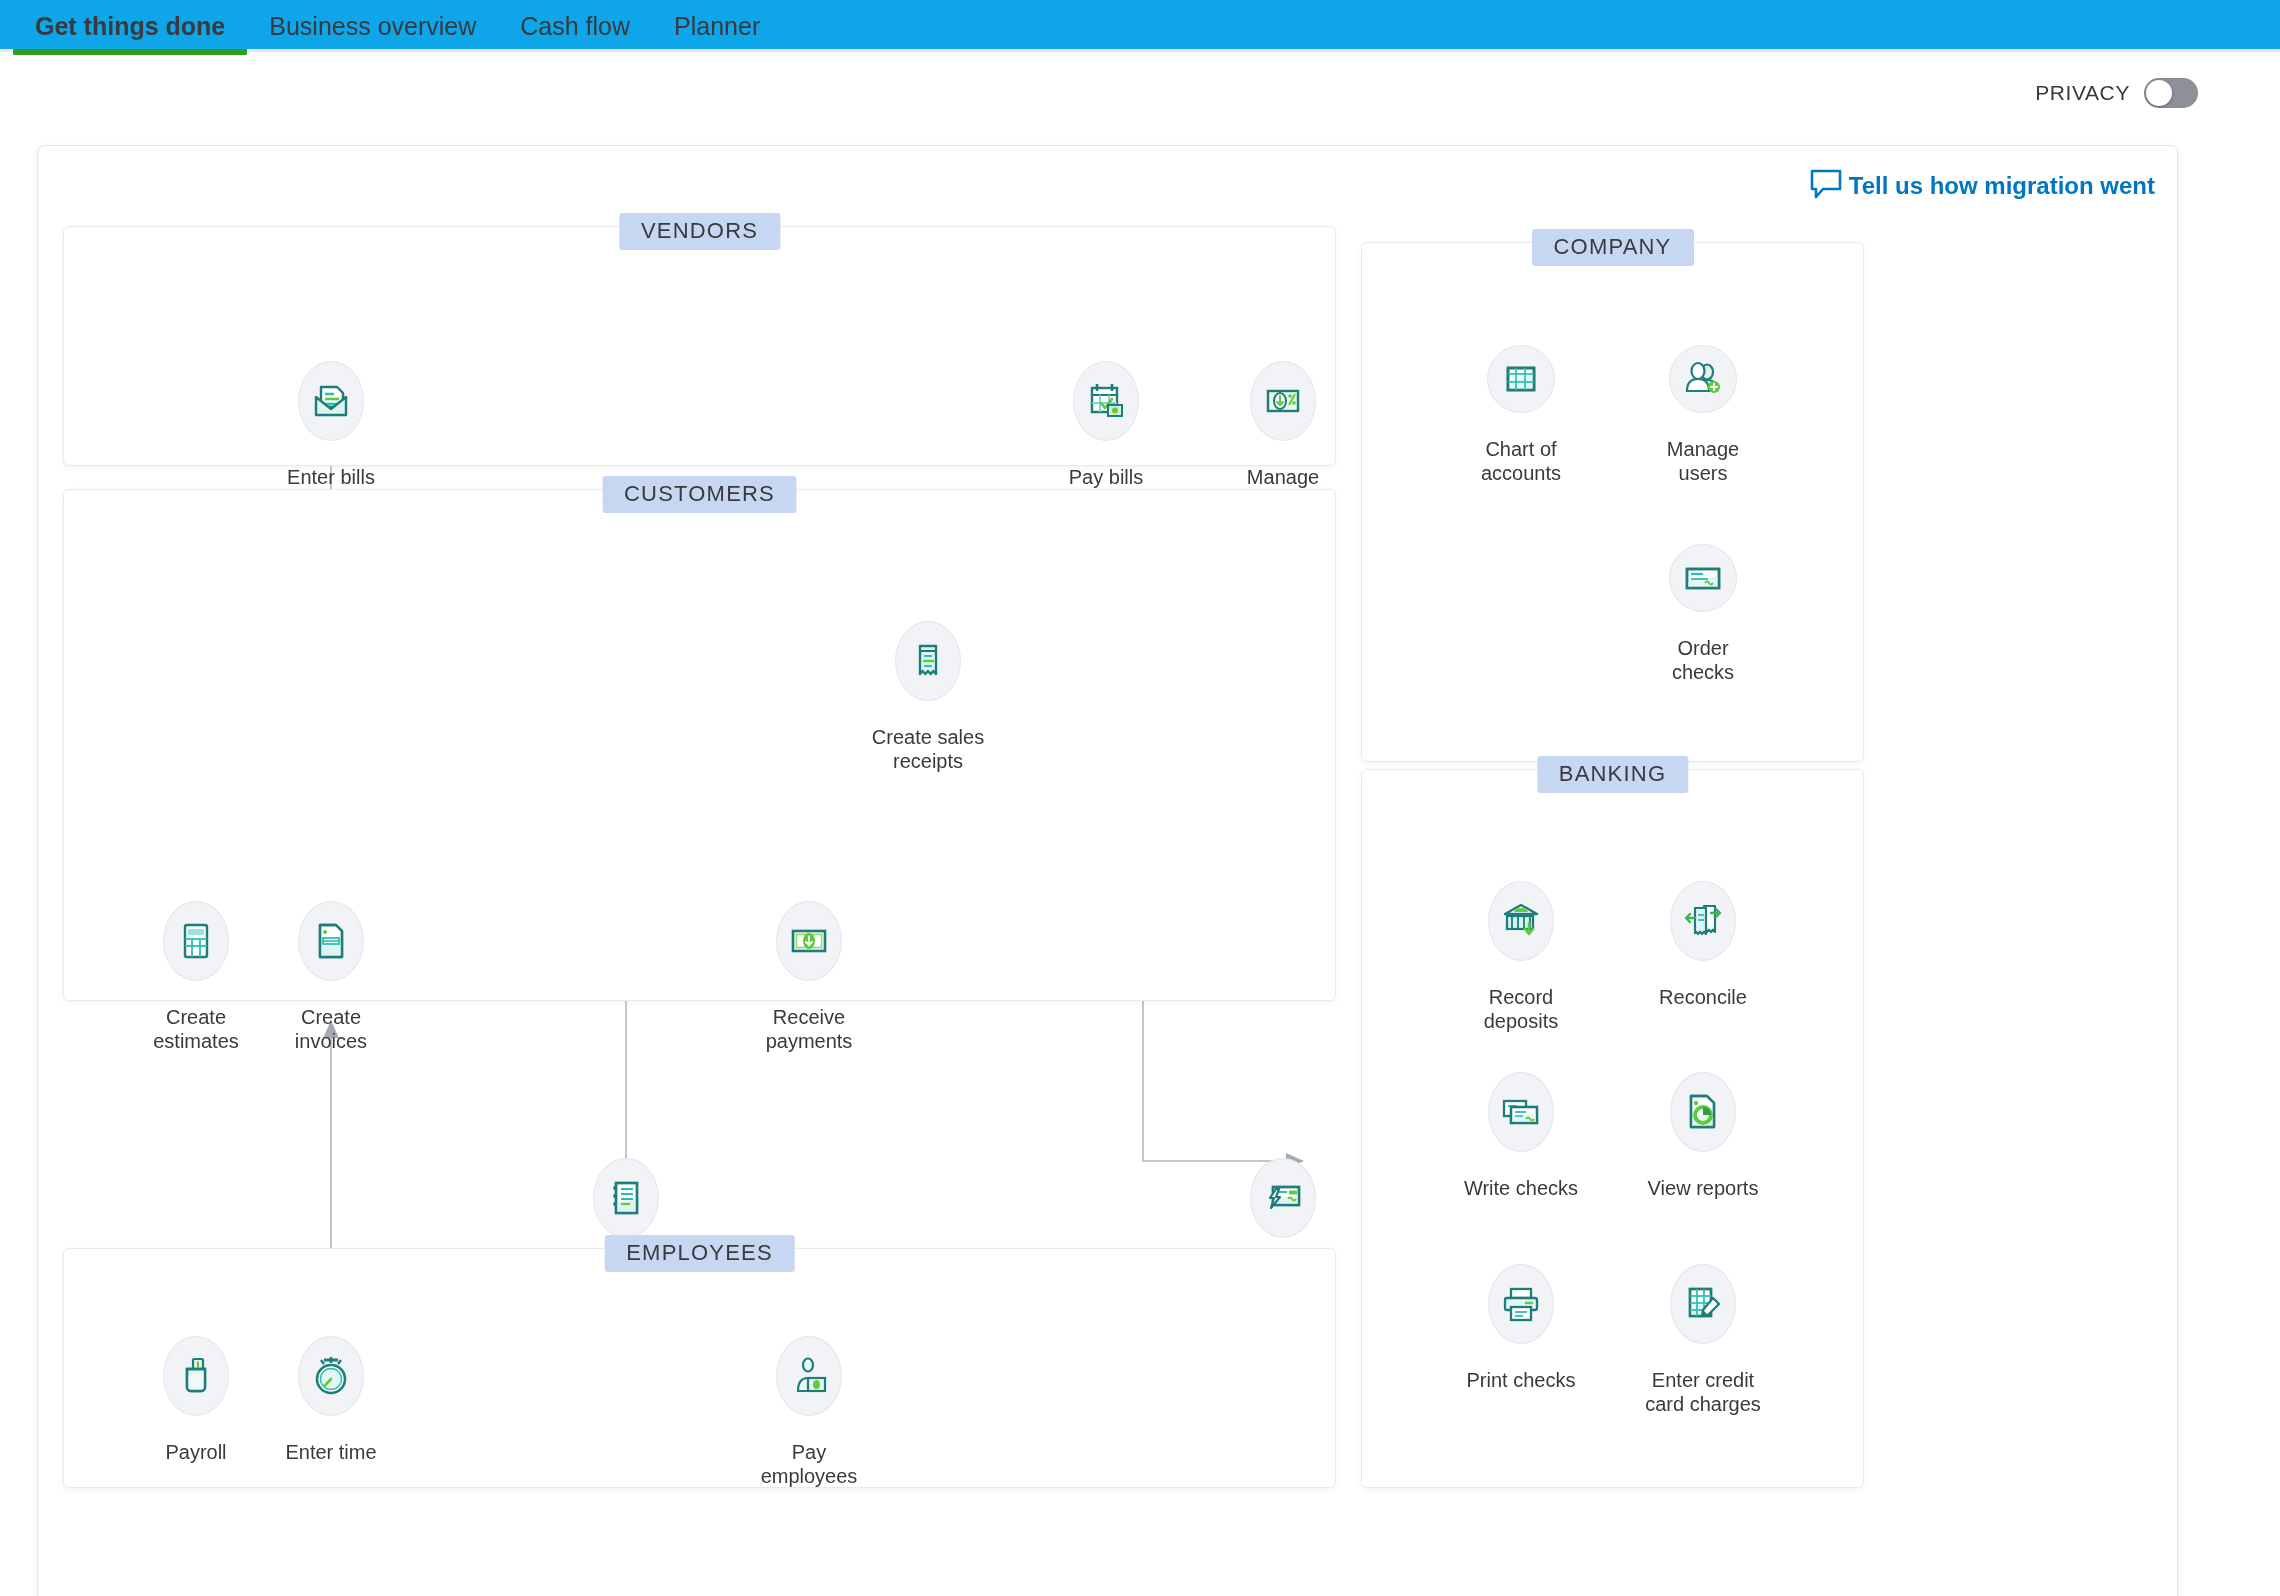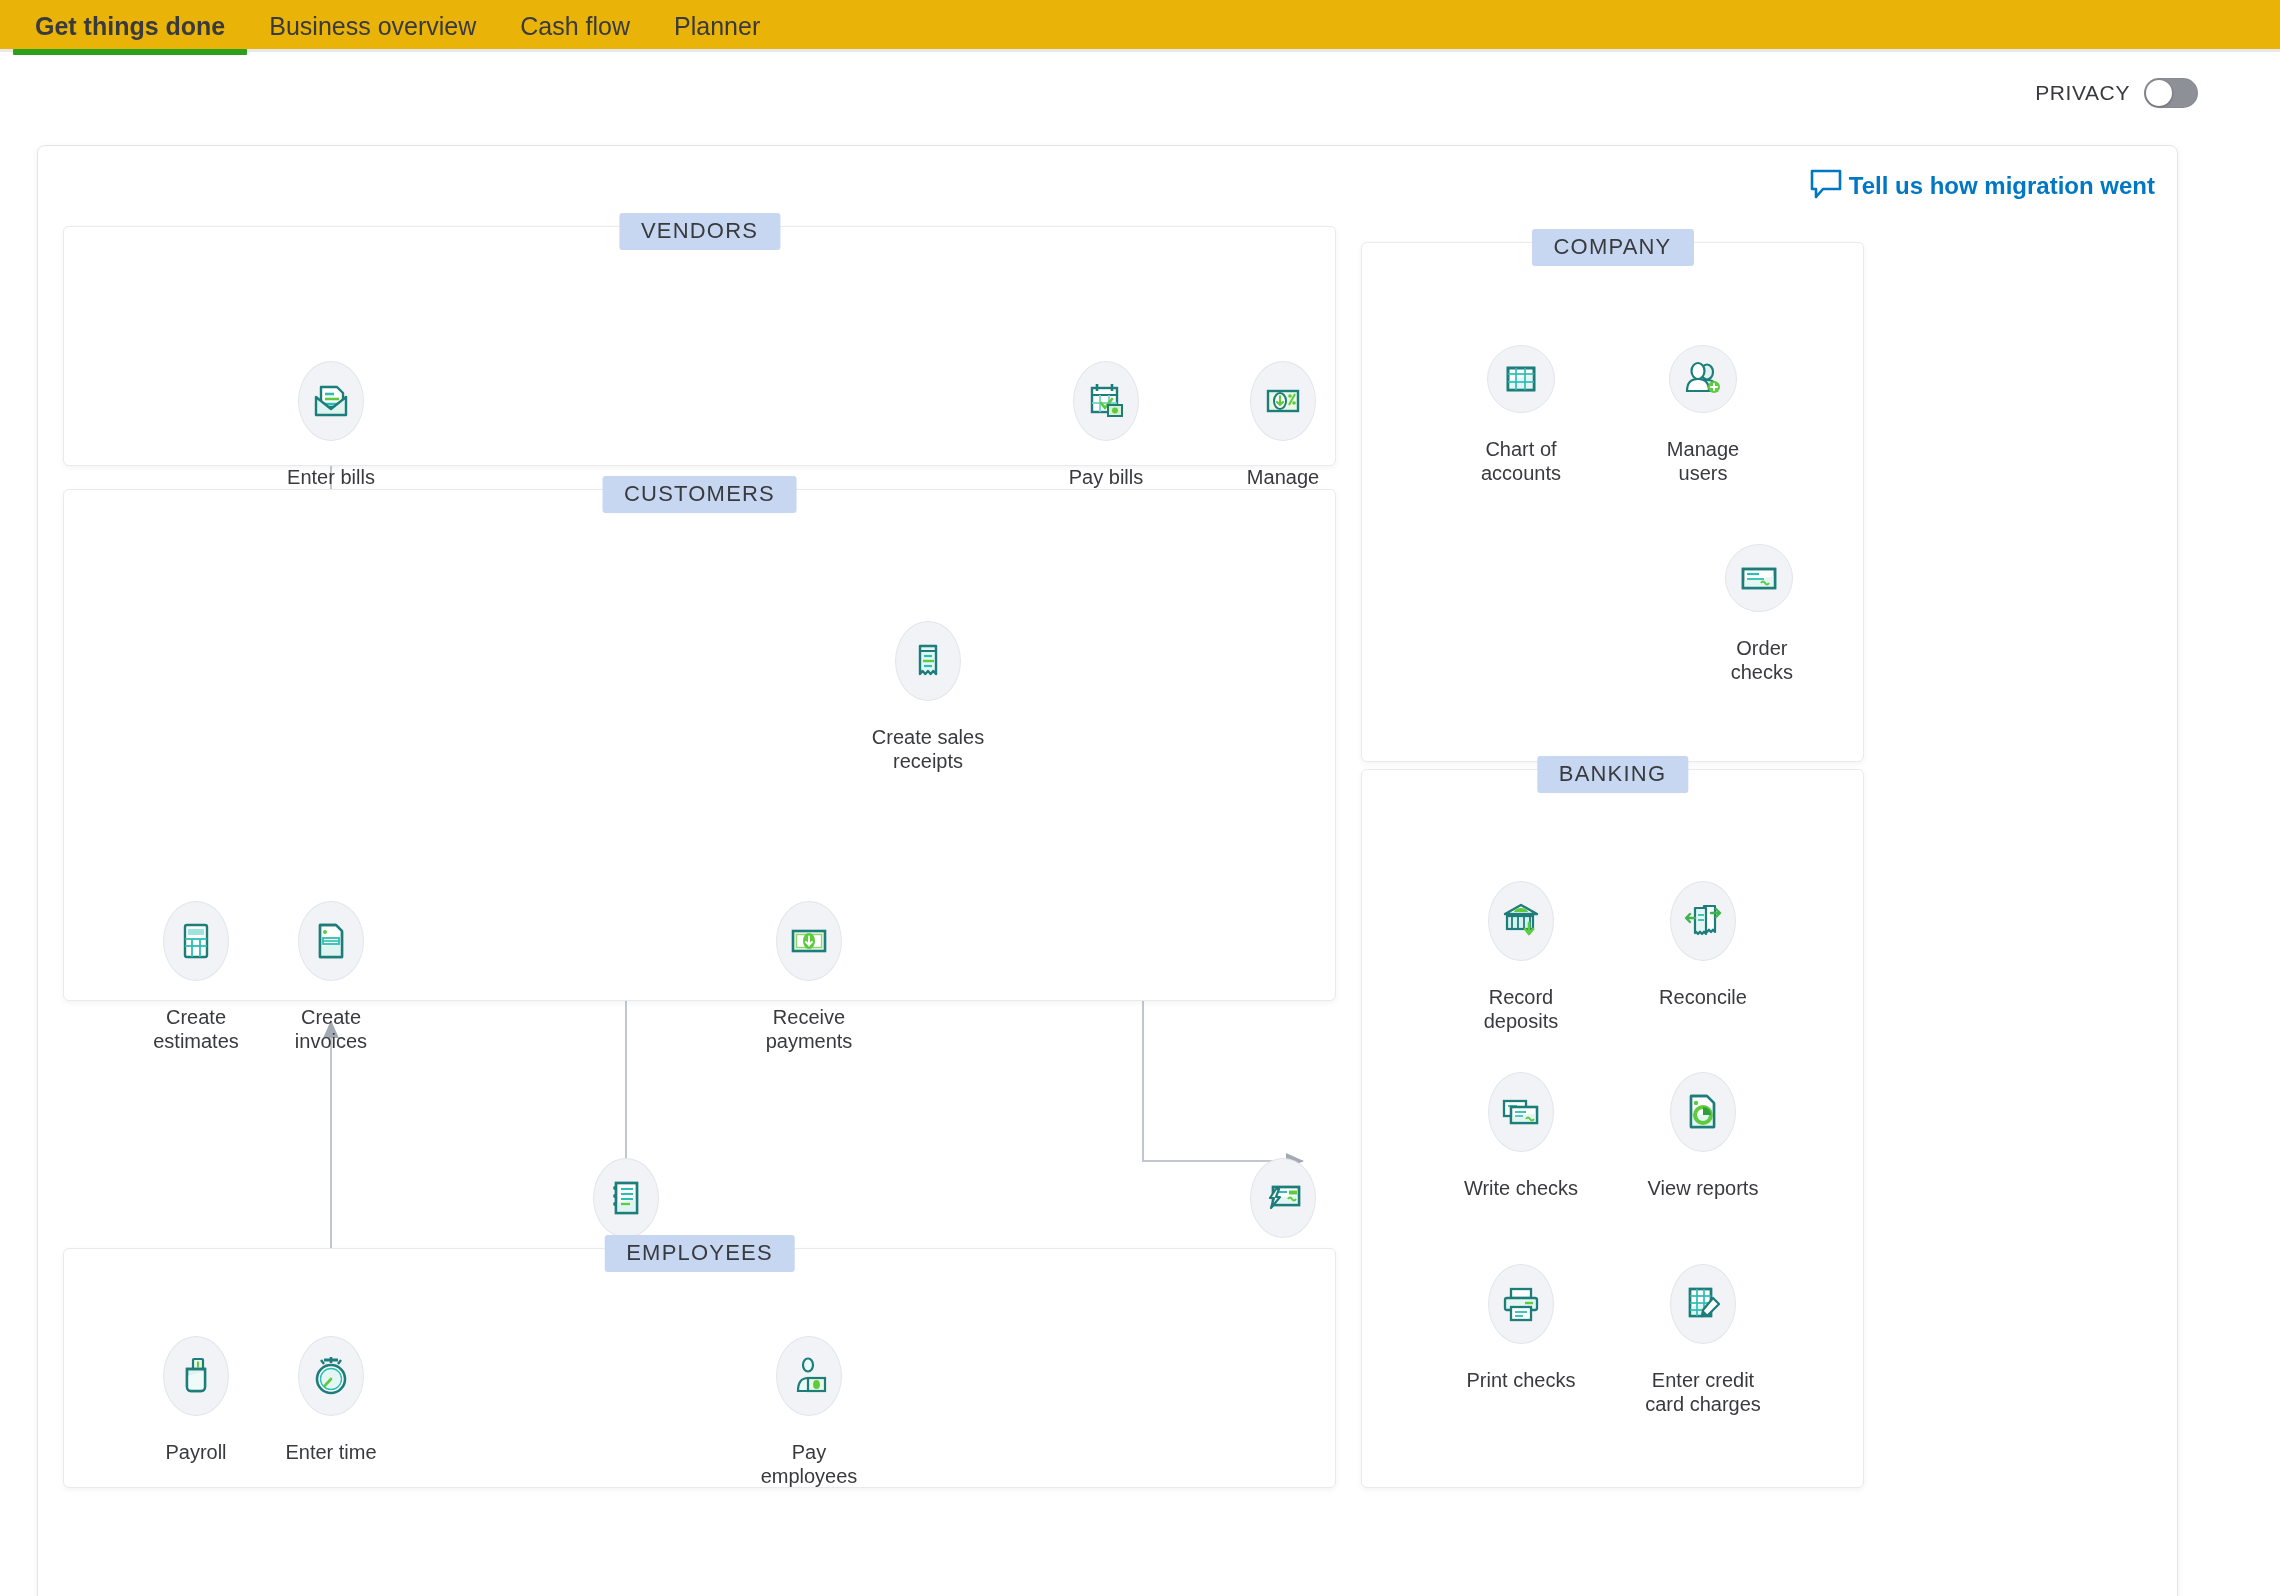--- a/index.html
+++ b/index.html
@@ -8,21 +8,21 @@
     background: #ffffff;
     font-family: "Liberation Sans", sans-serif;
     overflow: hidden;
   }
 
   
   .tabbar {
     position: absolute; left: 0; top: 0;
     width: 2280px; height: 52px;
     border-bottom: 3px solid #e6e8eb;
-    background: #eab308;
+    background: #0ea5e9;
   }
   .tabs { position: absolute; left: 13px; top: 0; display: flex; align-items: flex-start; }
   .tab {
     position: relative;
     padding: 6px 22px 0 22px;
     font-size: 25px;
     color: #393a3d;
     line-height: 40px;
     white-space: nowrap;
     cursor: pointer;
@@ -427,21 +427,21 @@
         <path d="M6 34 q0 -12 11 -12 q11 0 11 12 z" fill="#ffffff" stroke="#1d7d7a" stroke-width="2.2"></path>
         <circle cx="33" cy="30" r="6" fill="#5ecb3e"></circle>
         <path d="M33 27 v6 M30 30 h6" stroke="#ffffff" stroke-width="2" stroke-linecap="round"></path>
       </svg>
     </div>
     <div class="item-label">Manage
 users</div>
   </div>
 
 
-  <div class="item" style="left:1575px; top:398px;align-items:flex-end;">
+  <div class="item" style="left:1575px; top:398px;">
     <div class="icon-circle">
       <svg width="44" height="44" viewBox="0 0 44 44">
         <rect x="6" y="13" width="32" height="19" fill="#ffffff" stroke="#1d7d7a" stroke-width="2.5"></rect>
         <path d="M6 32 V25 l32 -5 v12 z" fill="#e4f6f4"></path>
         <rect x="6" y="13" width="32" height="19" fill="none" stroke="#1d7d7a" stroke-width="2.5"></rect>
         <line x1="10" y1="18" x2="22" y2="18" stroke="#2bbfb3" stroke-width="2.2"></line>
         <line x1="10" y1="23" x2="27" y2="23" stroke="#2bbfb3" stroke-width="1.8"></line>
         <path d="M24 27 q2 -3 4 0 q2 3 4 0" fill="none" stroke="#5ecb3e" stroke-width="2"></path>
       </svg>
     </div>

